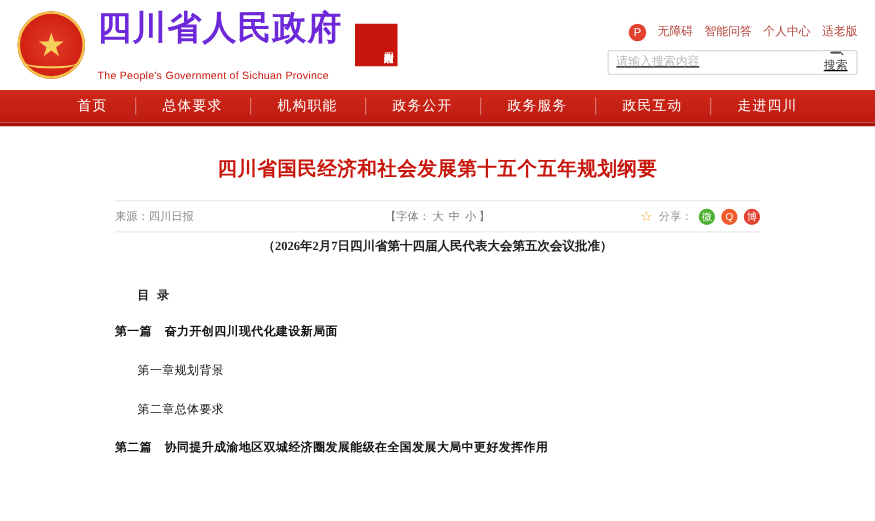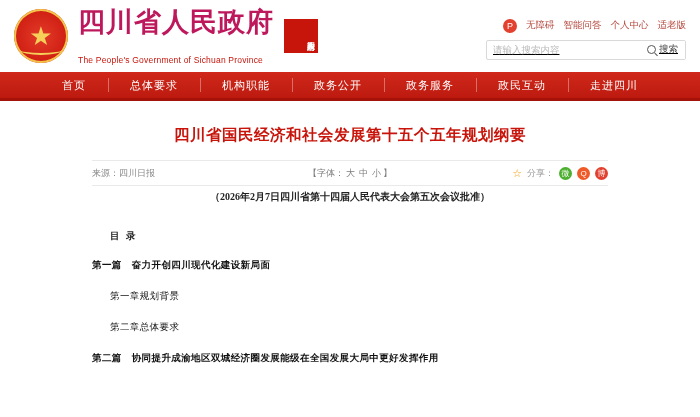--- a/index.html
+++ b/index.html
@@ -43,21 +43,21 @@
   .emblem::after {
     content: "";
     position: absolute;
     left: 6px; right: 6px; bottom: 8px;
     height: 8px;
     border-bottom: 2px solid #f6cf59;
     border-radius: 0 0 50% 50%;
   }
   .titles { flex: 0 0 auto; }
   .site-title {
-    color: #be185d;
+    color: #6d28d9;
     font-size: 27px;
     font-weight: bold;
     letter-spacing: 1px;
     line-height: 1.15;
     font-family: "Liberation Serif", serif;
   }
   .site-subtitle {
     color: #c8150b;
     font-size: 8.5px;
     letter-spacing: .2px;
@@ -128,20 +128,21 @@
   .search-btn {
     display: flex; align-items: center; gap: 3px;
     font-size: 9.5px;
     color: #444;
     padding: 0 7px 0 4px;
     height: 100%;
     background: #fff;
     border-left: 0;
     cursor: pointer;
     white-space: nowrap;
+    flex-direction: column;
   }
   .mag {
     width: 9px; height: 9px;
     border: 1.4px solid #555;
     border-radius: 50%;
     position: relative;
     display: inline-block;
   }
   .mag::after {
     content:"";

